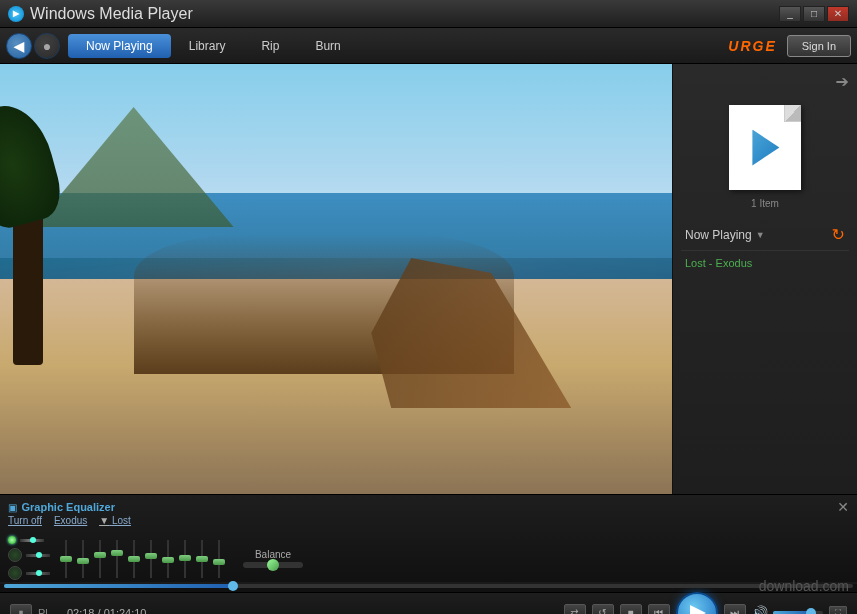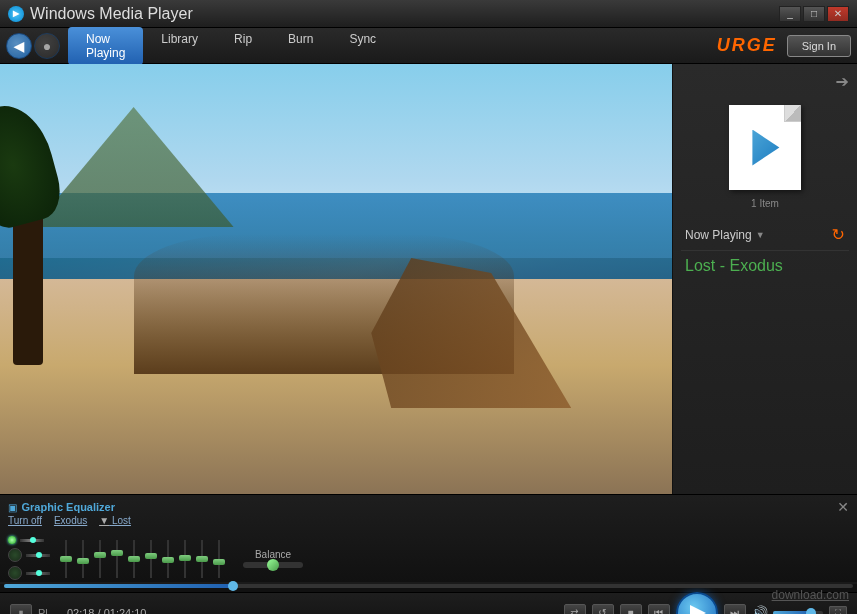--- a/index.html
+++ b/index.html
@@ -98,21 +98,21 @@
       background: transparent;
     }
     .nav-tab.active {
       background: linear-gradient(to bottom, #4a90d9, #2060b0);
       color: white;
       border-radius: 4px;
     }
     .urge-logo {
       color: #ff6600;
       font-weight: bold;
-      font-size: 18px;
+      font-size: 14px;
       font-style: italic;
       margin-right: 10px;
       letter-spacing: 2px;
     }
     .sign-in-btn {
       padding: 4px 14px;
       background: linear-gradient(to bottom, #555, #333);
       border: 1px solid #888;
       color: #ddd;
       border-radius: 3px;
@@ -280,21 +280,21 @@
     }
     .refresh-icon {
       margin-left: auto;
       color: #ff6600;
       font-size: 16px;
       cursor: pointer;
     }
     .playlist-item {
       padding: 6px 4px;
       color: #4CAF50;
-      font-size: 16px;
+      font-size: 11px;
       cursor: pointer;
     }
 
     
     #equalizer-area {
       width: 100%;
       height: 88px;
       background: linear-gradient(to bottom, #1e1e1e, #111);
       border-top: 1px solid #000;
       padding: 4px 8px;
@@ -572,21 +572,20 @@
 <div id="nav-bar">
   <div class="nav-back-fwd">
     <div class="nav-arrow">◀</div>
     <div class="nav-arrow" style="background:radial-gradient(circle at 40% 40%, #555, #333); opacity:0.6;">●</div>
   </div>
   <div class="nav-tabs">
     <div class="nav-tab active">Now Playing</div>
     <div class="nav-tab">Library</div>
     <div class="nav-tab">Rip</div>
     <div class="nav-tab">Burn</div>
-    <div class="nav-tab">Sync</div>
   </div>
   <div class="spacer"></div>
   <div class="urge-logo">URGE</div>
   <div class="sign-in-btn">Sign In</div>
 </div>
 
 <div id="main-content">
 
   <div id="video-area">
     <div id="video-placeholder">
@@ -739,13 +738,13 @@
   <div class="volume-area">
     <span class="volume-icon">🔊</span>
     <div class="volume-track">
       <div class="volume-fill"></div>
       <div class="volume-thumb"></div>
     </div>
   </div>
   <div class="ctrl-small-btn">⛶</div>
 </div>
 
-<div style="position:fixed; bottom:12px; right:8px; font-size:12px; color:#555;text-decoration:underline;">download.com</div>
+<div style="position:fixed; bottom:20px; right:8px; font-size:14px; color:#555;">download.com</div>
 
 </body></html>

